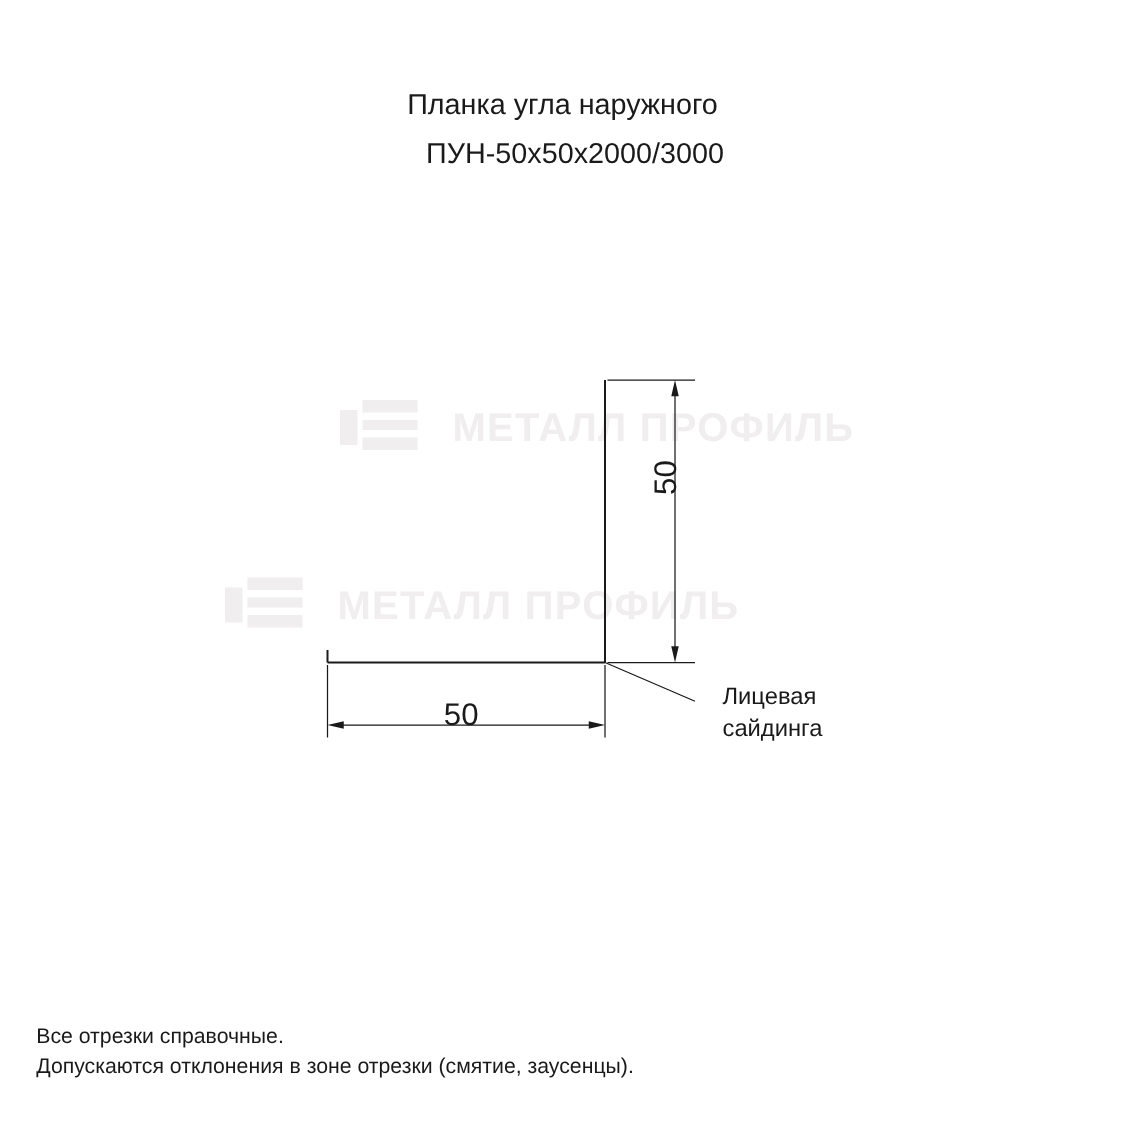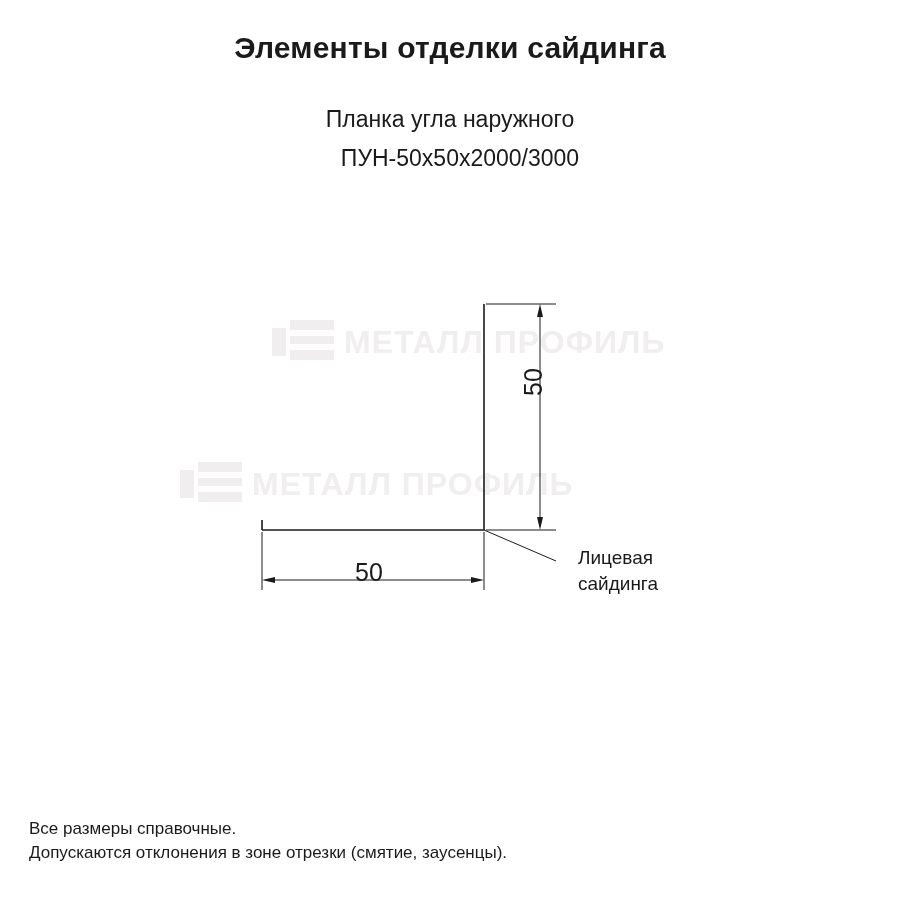--- a/index.html
+++ b/index.html
@@ -66,21 +66,21 @@
   }
 
   
   .watermark {
     position: absolute;
     pointer-events: none;
     user-select: none;
     opacity: 1;
     display: flex;
     align-items: center;
-    gap: 10px;
+    gap: 28px;
   }
   .wm-1 { left: 272px; top: 320px; }
   .wm-2 { left: 180px; top: 462px; }
   .wm-logo {
     width: 62px;
     height: 44px;
     position: relative;
   }
   .wm-logo .bar {
     position: absolute;
@@ -132,21 +132,20 @@
     color: #1a1a1a;
   }
   .footer div { white-space: nowrap; }
 </style>
 </head>
 <body>
 
 <div class="page">
 
   <div class="title-block">
-    <h1 class="main-title">Элементы отделки сайдинга</h1>
     <p class="sub-title">Планка угла наружного</p>
     <p class="sub-code">ПУН-50х50х2000/3000</p>
   </div>
 
   <div class="watermark wm-1">
     <div class="wm-logo">
       <div class="bar" style="left:0;top:8px;width:14px;height:28px;"></div>
       <div class="bar" style="left:18px;top:0;width:44px;height:10px;"></div>
       <div class="bar" style="left:18px;top:16px;width:44px;height:8px;"></div>
       <div class="bar" style="left:18px;top:30px;width:44px;height:10px;"></div>
@@ -201,17 +200,17 @@
 
   <div class="dim-label dim-50-h">50</div>
   <div class="dim-label dim-50-v">50</div>
 
   <div class="face-label">
     <div>Лицевая</div>
     <div>сайдинга</div>
   </div>
 
   <div class="footer">
-    <div>Все размеры справочные.</div>
+    <div>Все отрезки справочные.</div>
     <div>Допускаются отклонения в зоне отрезки (смятие, заусенцы).</div>
   </div>
 
 </div>
 
 </body></html>

